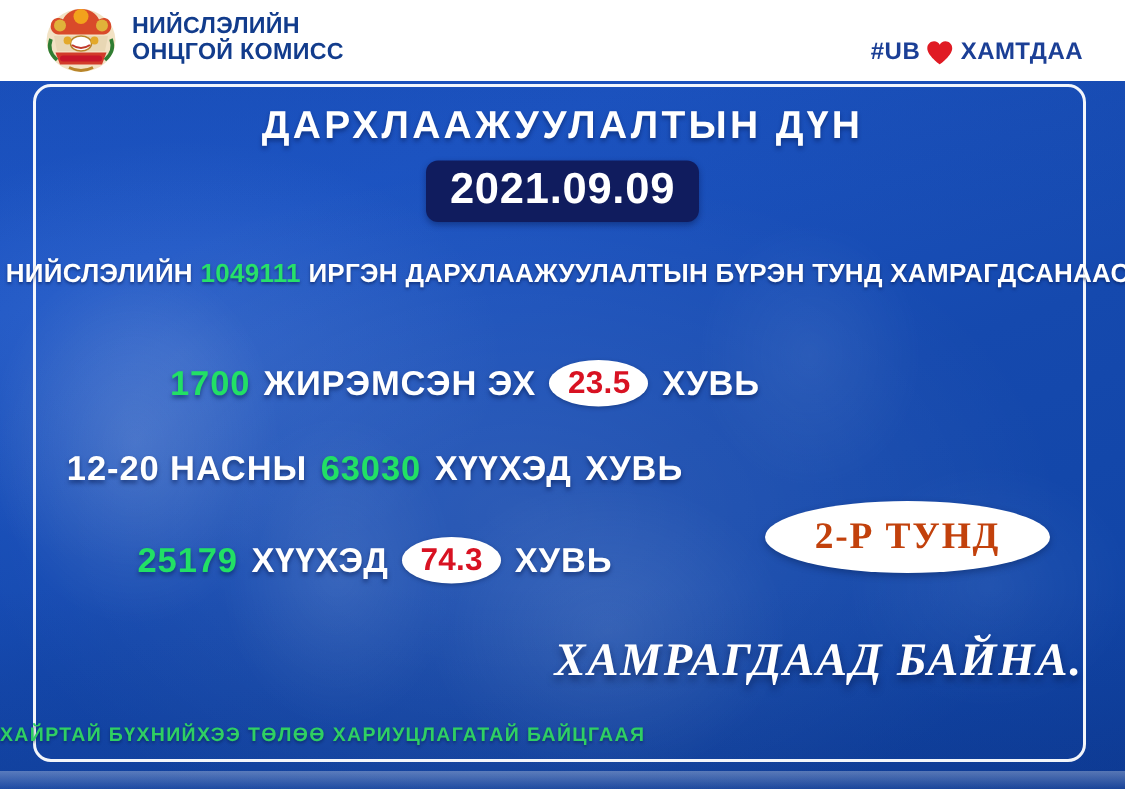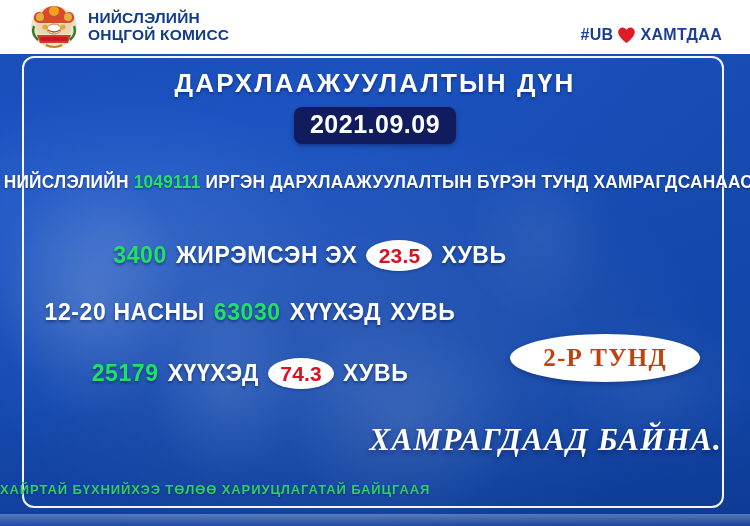--- a/index.html
+++ b/index.html
@@ -169,21 +169,21 @@
     left: 0; top: 63px;
     width: 750px;
     text-align: center;
   }
   .date-badge {
     display: inline-block;
     background: #101c5e;
     color: #ffffff;
     font-family: "Liberation Sans", sans-serif;
     font-weight: bold;
-    font-size: 25px;
+    font-size: 29px;
     letter-spacing: 0.5px;
     padding: 3px 16px 5px 16px;
     border-radius: 8px;
     box-shadow: 0 2px 4px rgba(0,15,60,0.4);
   }
 
   
   .lead {
     position: absolute;
     left: 0; top: 128px;
@@ -363,21 +363,21 @@
         <span class="date-badge">2021.09.09</span>
       </div>
 
       <div class="lead">
         <span>НИЙСЛЭЛИЙН</span>
         <span class="num">1049111</span>
         <span>ИРГЭН ДАРХЛААЖУУЛАЛТЫН БҮРЭН ТУНД ХАМРАГДСАНААС</span>
       </div>
 
       <div class="stat-row r1">
-        <span class="count">3400</span>
+        <span class="count">1700</span>
         <span class="txt">ЖИРЭМСЭН ЭХ</span>
         <span class="pct-oval">23.5</span>
         <span class="txt">ХУВЬ</span>
       </div>
 
       <div class="stat-row r2">
         <span class="txt">12-20 НАСНЫ</span>
         <span class="count">63030</span>
         <span class="txt">ХҮҮХЭД</span>
         <span class="txt">ХУВЬ</span>

